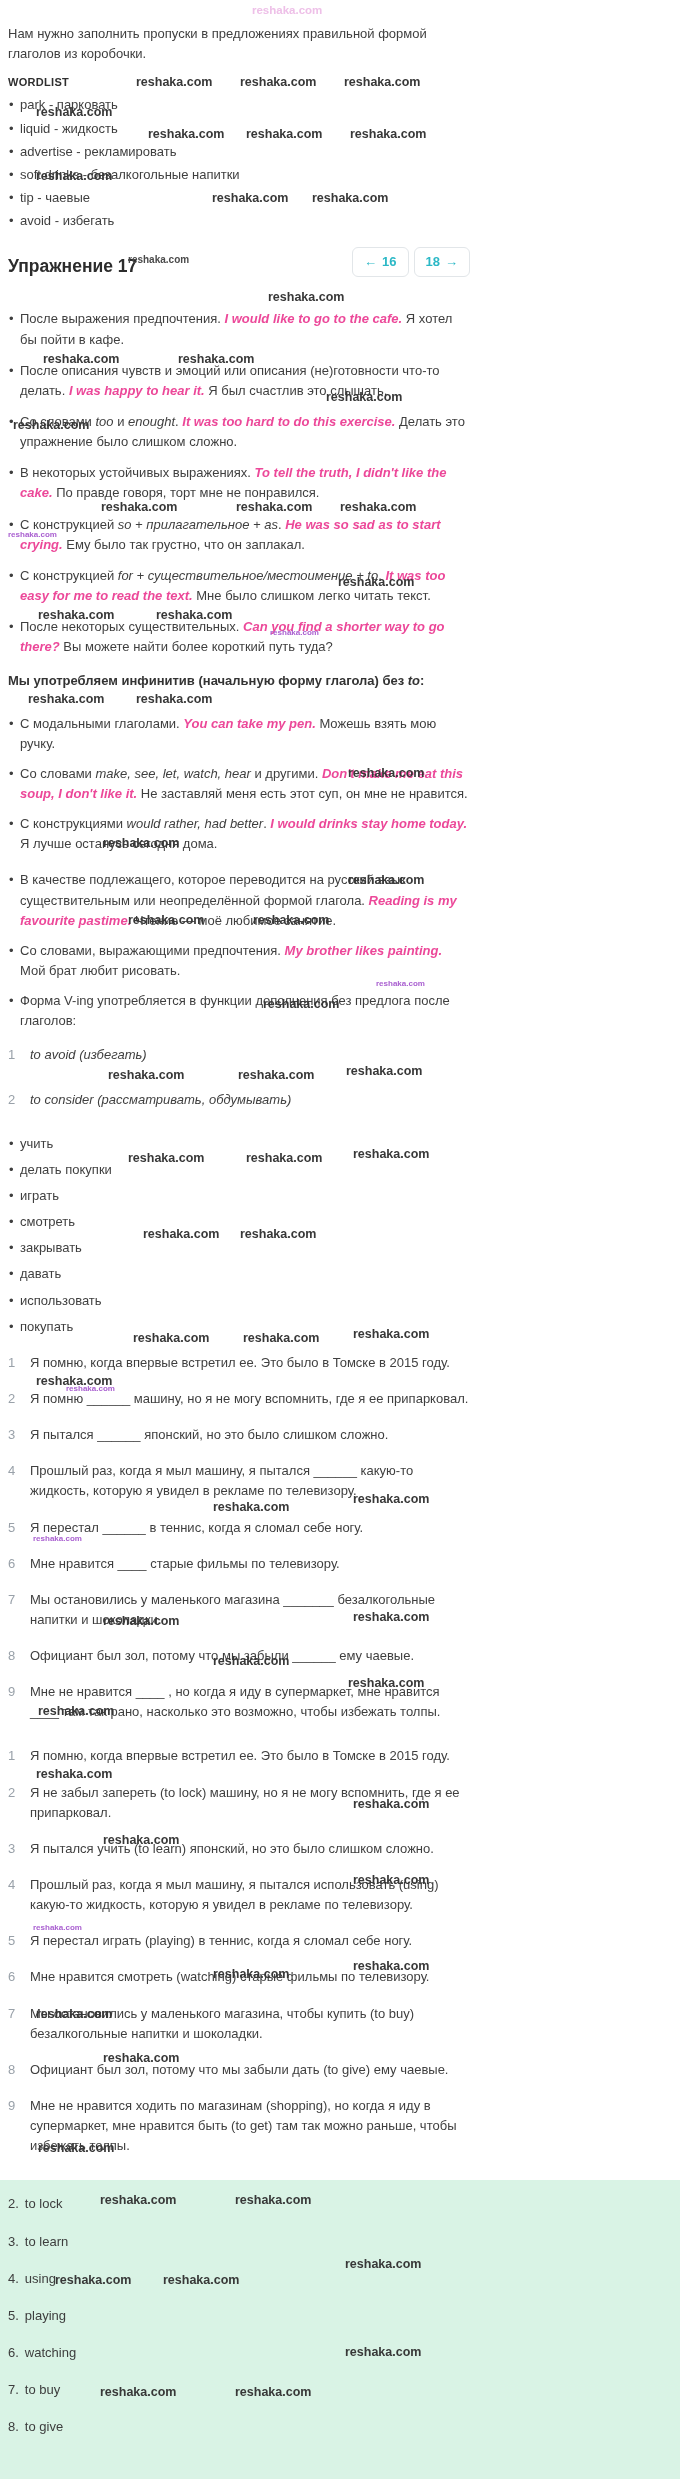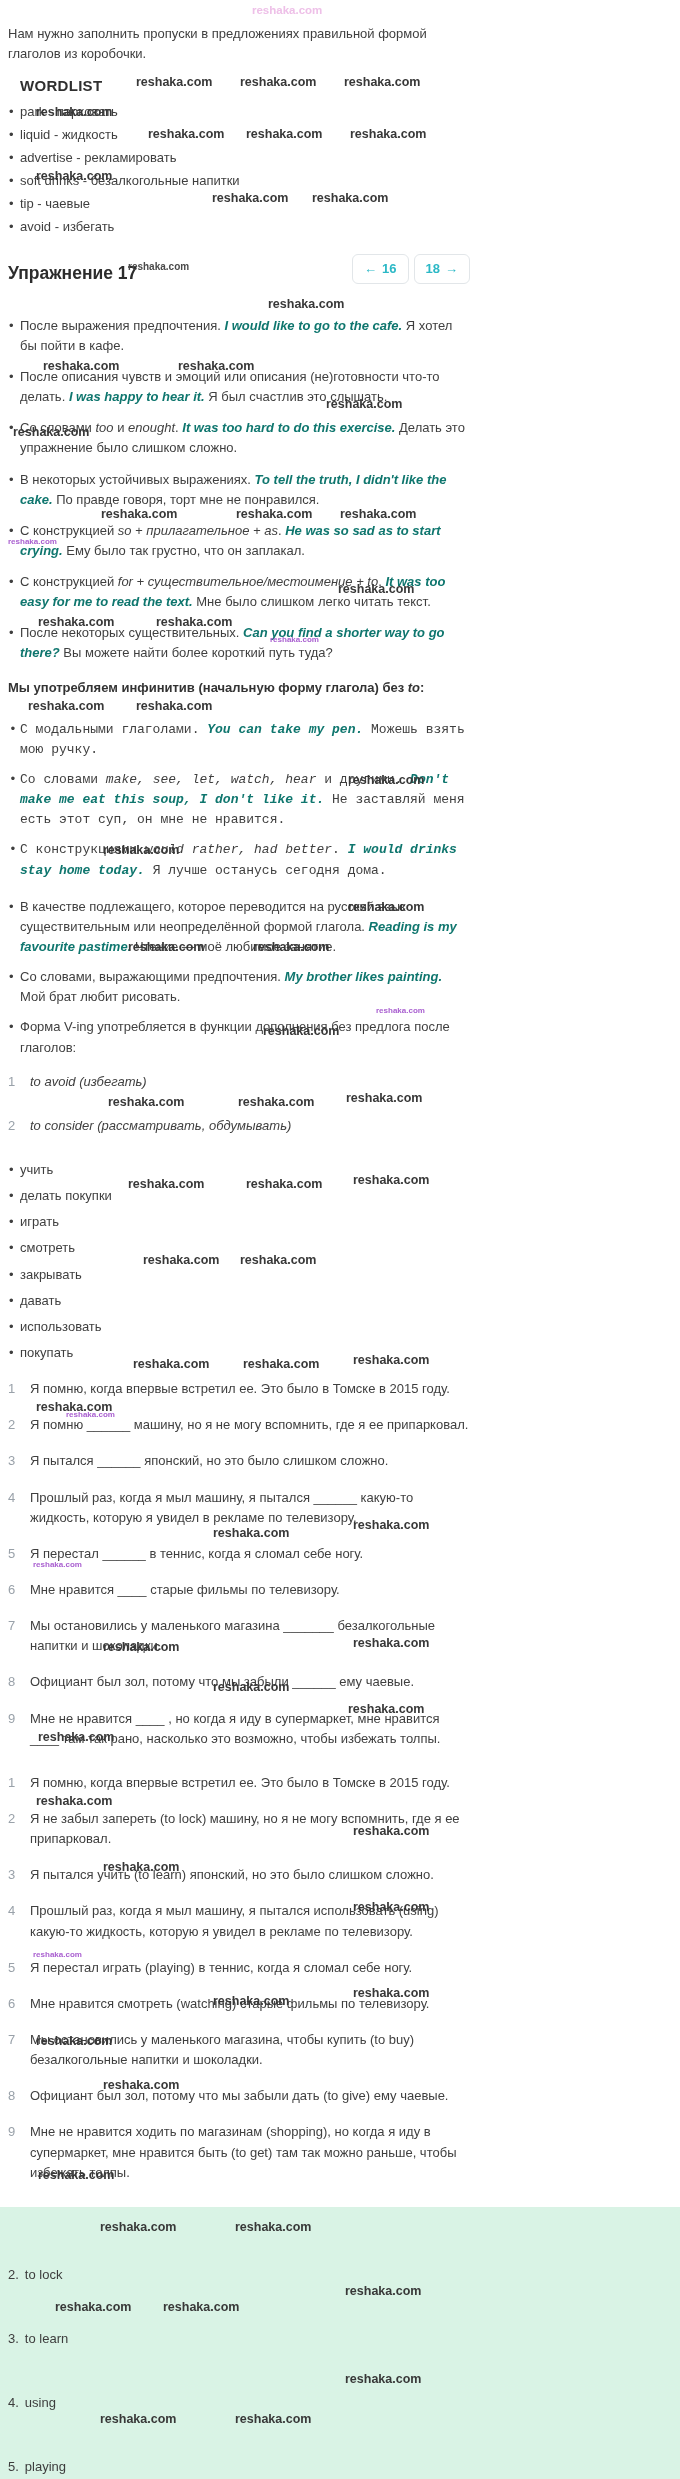--- a/index.html
+++ b/index.html
@@ -19,64 +19,64 @@
   .intro{margin:4px 0 10px 0;}
   .sec{position:relative;}
   
   .wm{
     position:absolute;font-weight:bold;font-size:12.5px;color:#383838;
     white-space:nowrap;line-height:1;pointer-events:none;
   }
   .wm.s{font-size:10px;color:#4a4a4a;}
   .wm.p{font-size:8px;color:#a95fd0;}
   
-  .wordlist-title{font-weight:bold;color:#2f2f2f;font-size:15px;letter-spacing:.3px;display:block;margin-bottom:4px;margin-left:12px;}
+  .wordlist-title{font-weight:bold;color:#2f2f2f;font-size:11px;letter-spacing:.3px;display:block;margin-bottom:4px;}
   ul{list-style:none;margin:0;padding:0;}
   .bullet-li{position:relative;padding-left:12px;}
   .bullet-li::before{content:"\2022";position:absolute;left:1px;top:0;color:#3f3f3f;}
   #wordlist-list .bullet-li{margin-bottom:3px;}
   .wordlist-sec{margin-bottom:16px;min-height:152px;}
   
   .hdr-row{display:flex;align-items:flex-end;margin:12px 0 14px 0;position:relative;}
   .hdr-title{font-size:17.5px;font-weight:bold;color:#2c2c2c;margin:0;line-height:1.2;}
   .nav{margin-left:auto;display:flex;gap:5px;}
   .nav-btn{
     display:flex;align-items:center;gap:5px;
     border:1px solid #e2e6e9;border-radius:6px;background:#fff;
     padding:4px 11px;color:#2bb8c6;font-weight:bold;font-size:13px;cursor:pointer;
   }
   
   #rules-list{padding-top:18px;margin-bottom:14px;}
   #rules-list .bullet-li{margin-bottom:11px;}
-  .ex{font-weight:bold;font-style:italic;color:#0f766e;}
+  .ex{font-weight:bold;font-style:italic;color:#ec4899;}
   .sec-head{font-weight:bold;color:#333;margin:0;}
   .inf-sec{margin-bottom:16px;min-height:180px;}
   .inf-sec ul{margin-top:22px;}
-  .inf-sec .bullet-li{margin-bottom:10px;font-family:Liberation Mono, monospace;}
+  .inf-sec .bullet-li{margin-bottom:10px;}
   .ing-sec{margin-bottom:14px;}
   .ing-sec ul{margin-top:6px;}
   .ing-sec .bullet-li{margin-bottom:10px;}
   
   .num-row{display:flex;align-items:flex-start;}
   .num{color:#99a1a9;min-width:14px;margin-right:8px;flex:none;}
   #small-list{margin:4px 0 12px 0;}
   #small-list .num-row{margin-bottom:24px;}
   #small-list .it{font-style:italic;}
   #verbs-list{margin-bottom:16px;}
   #verbs-list .bullet-li{margin-bottom:6px;}
   #exercise-list{margin-bottom:10px;}
   #exercise-list .num-row{margin-bottom:16px;}
   #answers-list{margin-top:24px;margin-bottom:24px;}
   #answers-list .num-row{margin-bottom:16px;}
   
   .green{
     background:#d9f3e5;width:680px;box-sizing:border-box;
     padding:14px 0 28px 8px;position:relative;
   }
-  .green-row{margin-bottom:17px;color:#3d3d3d;margin-top:44px;}
+  .green-row{margin-bottom:17px;color:#3d3d3d;}
   .gn{margin-right:6px;}
 </style>
 </head>
 <body>
 
 <div class="content">
 
   <span class="top-wm">reshaka.com</span>
 
   <p class="intro">Нам нужно заполнить пропуски в предложениях правильной формой глаголов из коробочки.</p>

